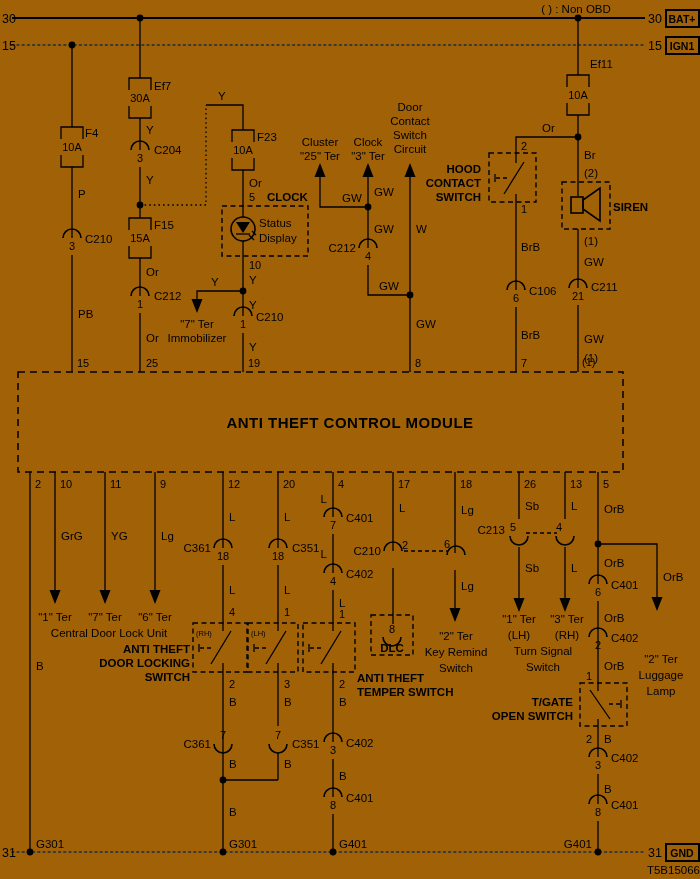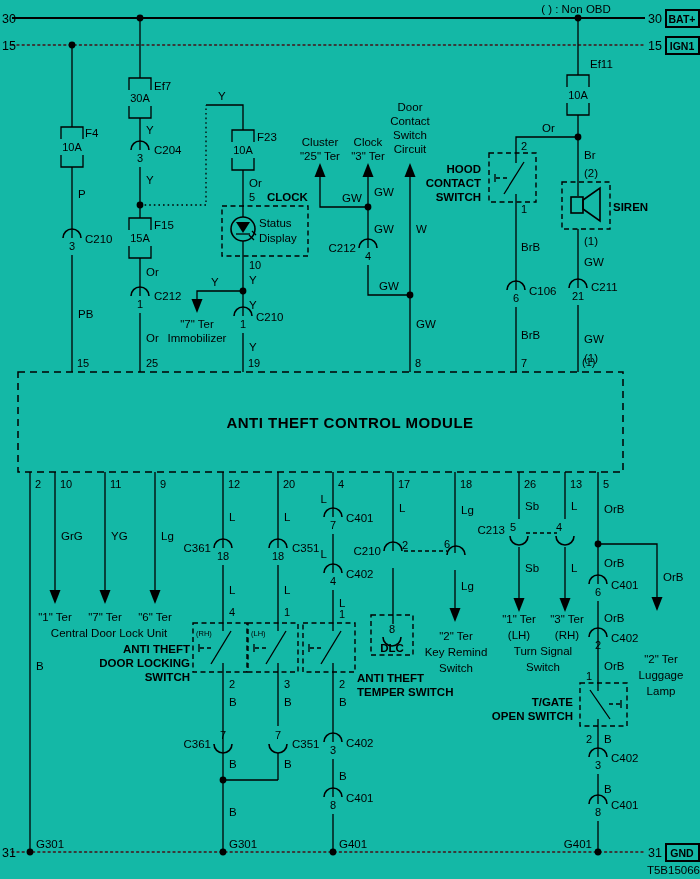--- a/index.html
+++ b/index.html
@@ -1,16 +1,16 @@
 <!DOCTYPE html>
 <html><head>
 <meta charset="utf-8">
 <style>
   html,body{margin:0;padding:0;background:#ffffff;}
-  .page{width:700px;height:879px;position:relative;background:#14b8a6;}
+  .page{width:700px;height:879px;position:relative;background:#a16207;}
   svg{display:block;font-family:"Liberation Sans","DejaVu Sans",sans-serif;}
   text{fill:#000;}
   .t   {font-size:11.5px;}
   .num {font-size:11px;}
   .bus {font-size:12.5px;}
   .bold{font-size:11.5px;font-weight:bold;}
   .title{font-size:15px;font-weight:bold;letter-spacing:.5px;}
   .boxlbl{font-size:10.5px;font-weight:bold;}
   .small{font-size:7.5px;}
   .wire{stroke:#000;stroke-width:1.3;fill:none;}

